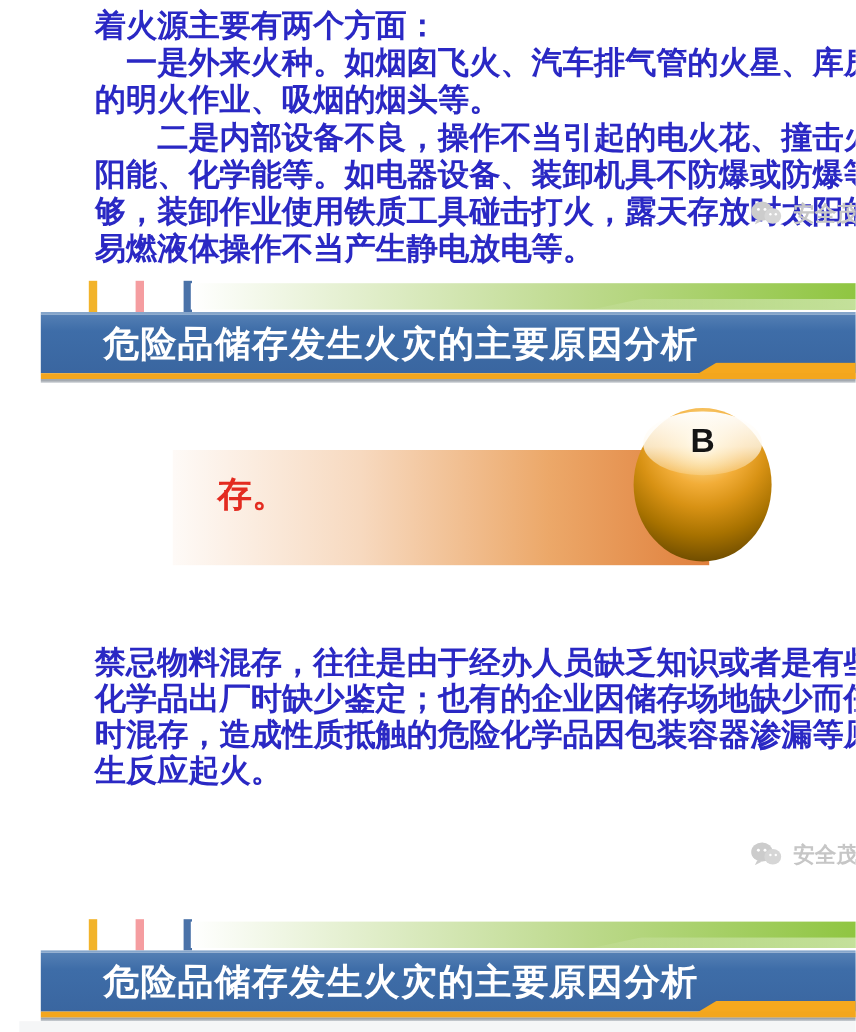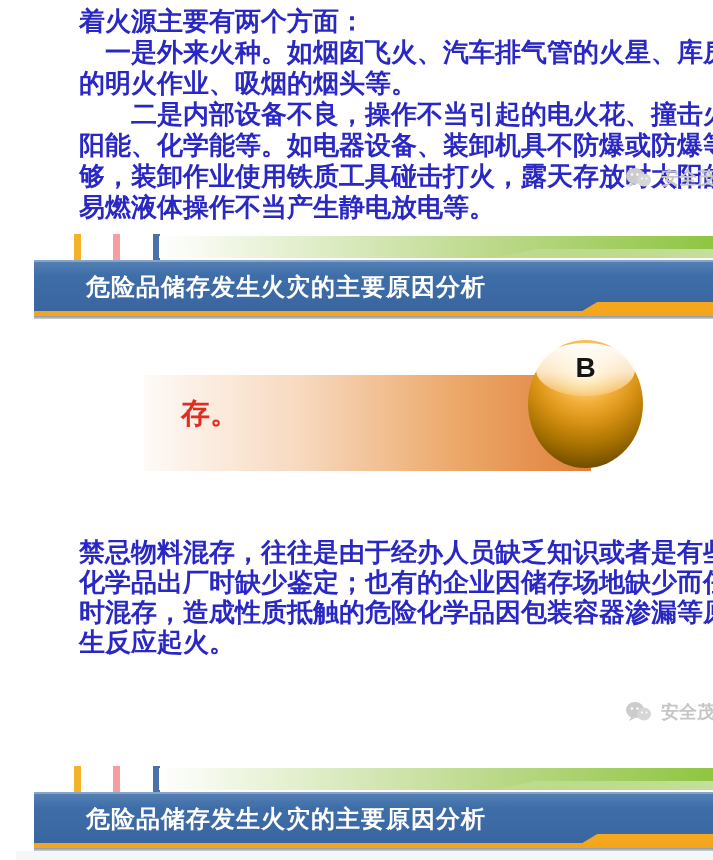--- a/index.html
+++ b/index.html
@@ -30,21 +30,21 @@
   .bar-blue{left:137px;background:#4a72a8;}
   .green-bar{position:absolute;left:143px;right:0;top:4px;height:22px;
     background:linear-gradient(90deg,#ffffff 0%,#eaf3da 18%,#bcd98b 58%,#8cc43c 100%);}
   .green-bar .green-sheen{position:absolute;right:0;bottom:0;width:46%;height:9px;
     background:linear-gradient(90deg,rgba(255,255,255,0),rgba(255,255,255,0.5));
     clip-path:polygon(10% 100%,26% 0,100% 0,100% 100%);}
   .blue-bar{position:absolute;left:18px;right:0;top:28px;height:51px;box-sizing:border-box;
     background:linear-gradient(180deg,#547fb4 0%,#3e6da8 28%,#3a66a0 100%);
     border-top:2px solid #85a5ca;}
   .banner-title{position:absolute;left:52px;top:50%;transform:translateY(-50%);margin:0;
-    color:#ffffff;font-size:24px;font-weight:700;letter-spacing:1px;white-space:nowrap;}
+    color:#ffffff;font-size:30px;font-weight:700;letter-spacing:1px;white-space:nowrap;}
   .orange-corner{position:absolute;right:0;top:70px;width:155px;height:14px;background:#f5a81e;
     clip-path:polygon(0 100%,15% 0,100% 0,100% 100%);}
   .orange-line{position:absolute;left:18px;right:0;top:79px;height:5px;background:#f3a61d;}
   .shadow-line{position:absolute;left:18px;right:0;top:84px;height:3px;
     background:linear-gradient(180deg,#8d949c,#cdd1d6);}
   
   #band{position:absolute;left:128px;top:375px;width:447px;height:96px;
     background:linear-gradient(90deg,#fefaf7 0%,#f7d9bf 35%,#eca869 70%,#e0803d 100%);}
   #heading{position:absolute;left:165px;top:395px;color:#e32b20;font-size:29px;
     font-weight:700;line-height:37px;}

